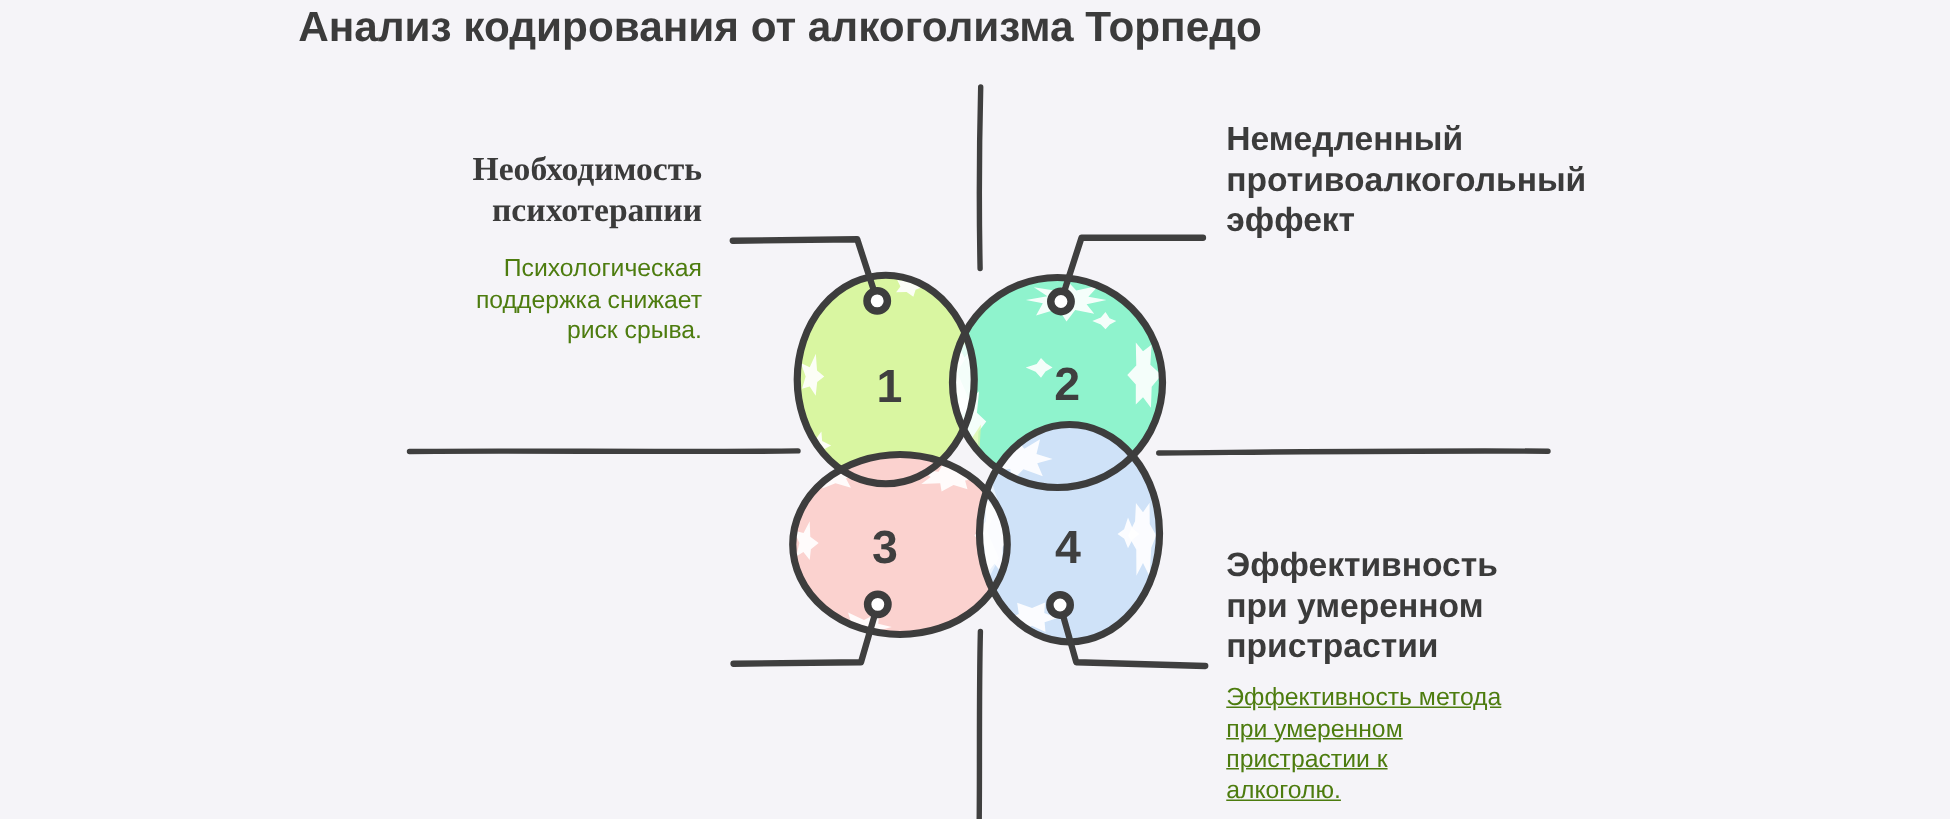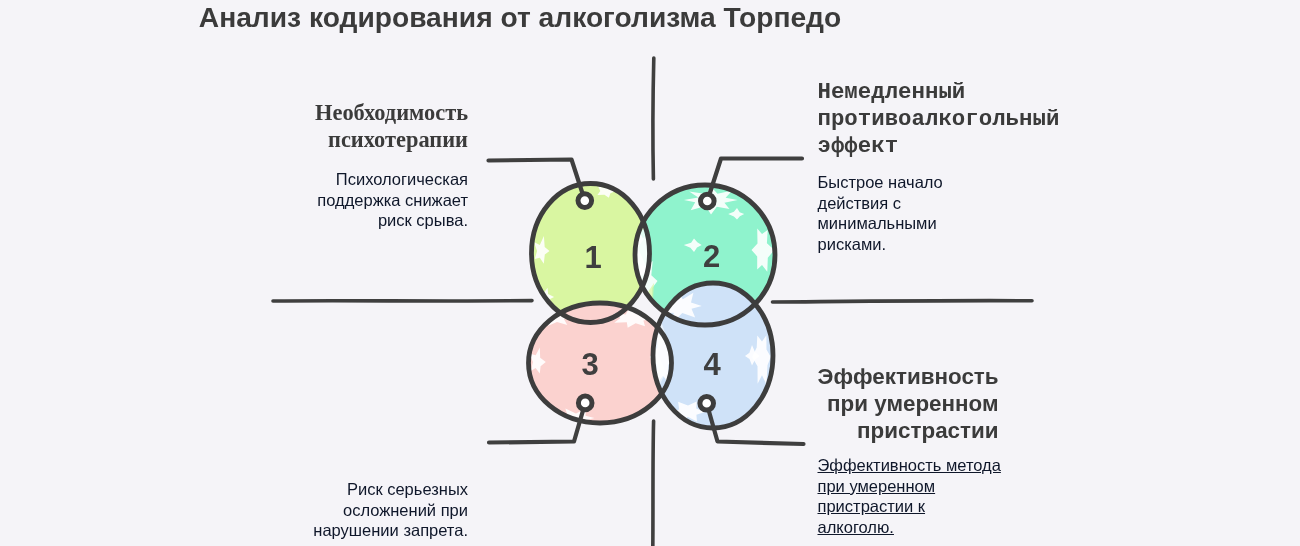--- a/index.html
+++ b/index.html
@@ -2,39 +2,37 @@
 <html><head>
 <meta charset="utf-8">
 <style>
   html,body{margin:0;padding:0;}
   body{width:1300px;height:546px;background:#f5f4f8;overflow:hidden;
        font-family:"Liberation Sans", sans-serif;}
   .stage{position:relative;width:1300px;height:546px;}
   .title{position:absolute;left:0;top:0;width:1040px;text-align:center;
          font-size:28.2px;font-weight:bold;color:#3b3b3b;line-height:34px;}
   .head{position:absolute;font-size:22.4px;font-weight:bold;color:#3b3b3b;line-height:27px;}
-  .body{position:absolute;font-size:16.5px;color:#0f172a;line-height:20.5px;}
+  .body{position:absolute;font-size:16.5px;color:#4d7c0f;line-height:20.5px;}
   .ra{text-align:right;right:832px;}
   .la{text-align:left;left:817.5px;}
   svg{position:absolute;left:0;top:0;}
 </style>
 </head>
 <body>
 <div class="stage">
   <div class="title">Анализ кодирования от алкоголизма Торпедо</div>
 
   <div class="head ra" style="top:99px;font-family:Liberation Serif, serif;">Необходимость<br>психотерапии</div>
   <div class="body ra" style="top:169px;">Психологическая<br>поддержка снижает<br>риск срыва.</div>
 
-  <div class="head la" style="top:78.5px;font-family:Liberation Mono, monospace;">Немедленный<br>противоалкогольный<br>эффект</div>
-  <div class="body la" style="top:172px;">Быстрое начало<br>действия с<br>минимальными<br>рисками.</div>
+  <div class="head la" style="top:78.5px;">Немедленный<br>противоалкогольный<br>эффект</div>
 
-  <div class="body ra" style="top:479px;">Риск серьезных<br>осложнений при<br>нарушении запрета.</div>
 
-  <div class="head la" style="top:363px;text-align:right;">Эффективность<br>при умеренном<br>пристрастии</div>
+  <div class="head la" style="top:363px;">Эффективность<br>при умеренном<br>пристрастии</div>
   <div class="body la" style="top:455px;text-decoration:underline;">Эффективность метода<br>при умеренном<br>пристрастии к<br>алкоголю.</div>
 
   <svg width="1300" height="546" viewBox="0 0 1300 546">
     <defs>
       <clipPath id="cl1">
           <ellipse cx="590.5" cy="253" rx="59" ry="69.5"></ellipse>
         </clipPath>
       <clipPath id="cl2">
           <ellipse cx="705" cy="255" rx="70" ry="70"></ellipse>
         </clipPath>

